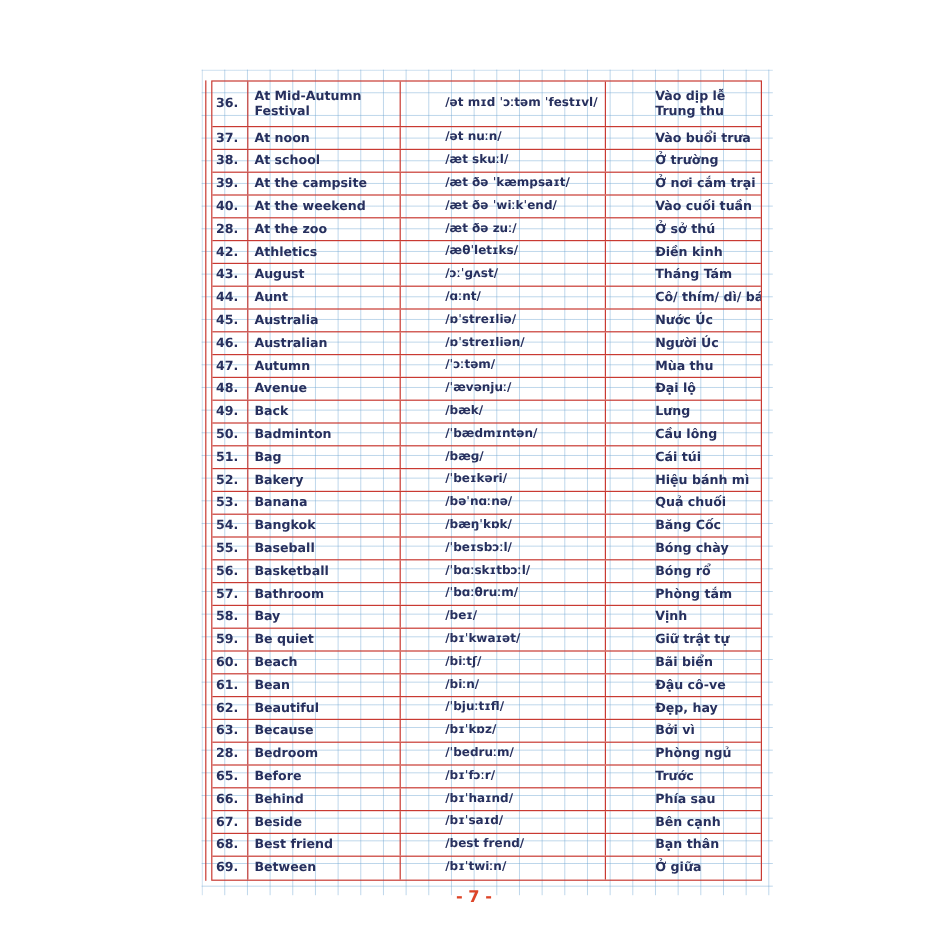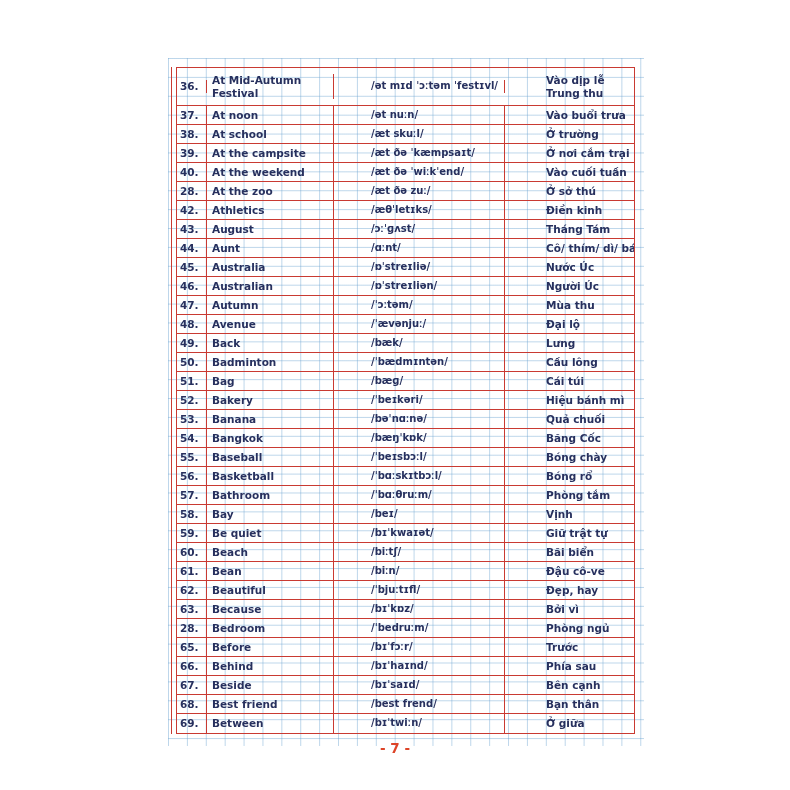--- a/index.html
+++ b/index.html
@@ -29,21 +29,21 @@
     position:absolute;left:176px;top:67px;width:459px;
     border:1.6px solid var(--red);
     box-sizing:border-box;
     background:transparent;
   }
   .row{
     display:flex;height:19px;box-sizing:border-box;
     border-bottom:1.6px solid var(--red);
   }
   .row:last-child{border-bottom:none;text-align:center;}
-  .row.tall{height:38px;align-items:center;}
+  .row.tall{height:38px;}
   .cell{
     box-sizing:border-box;flex:none;
     border-right:1.6px solid var(--red);
     display:flex;align-items:center;
     padding:0 4px 0 5px;
     color:var(--ink);
     font-weight:bold;
     font-size:10.5px;line-height:12.5px;
     white-space:nowrap;overflow:hidden;
   }

